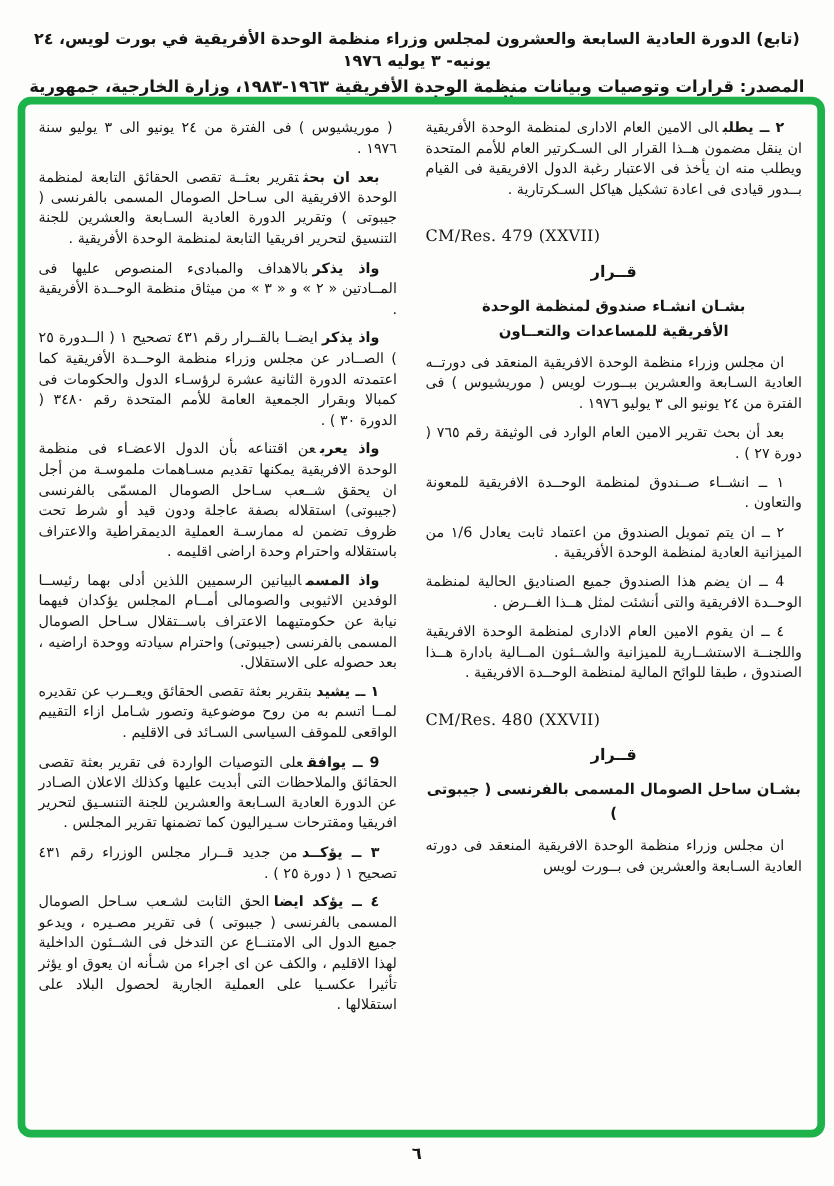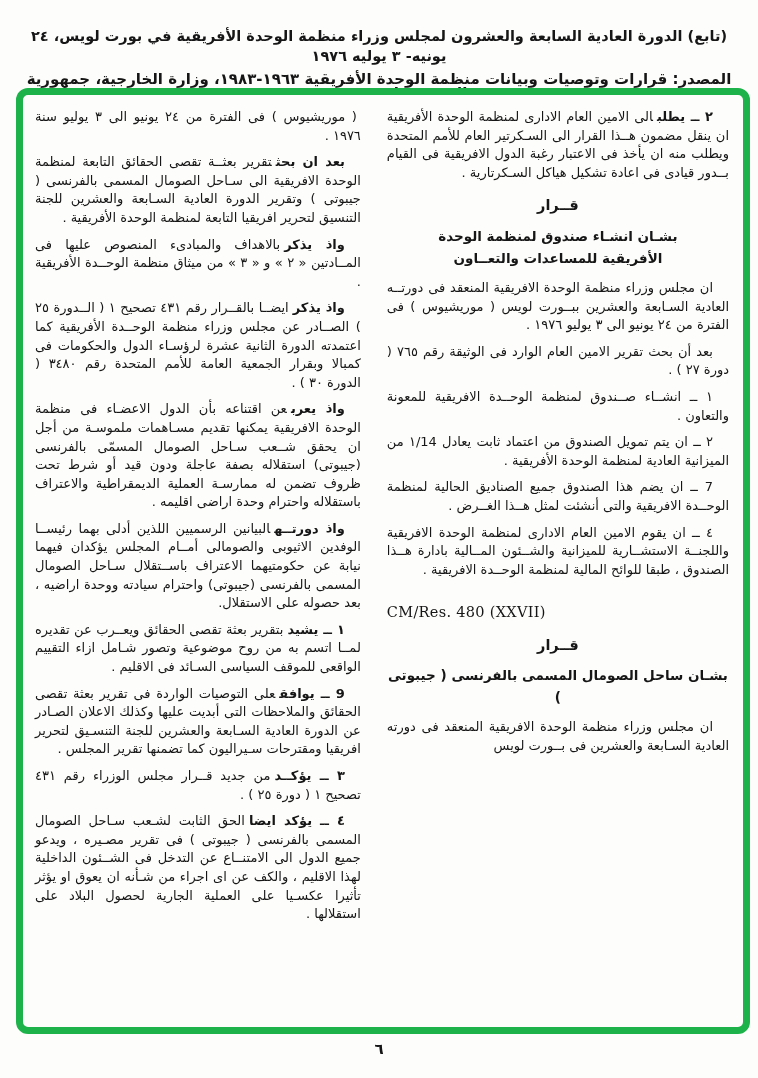--- a/index.html
+++ b/index.html
@@ -106,34 +106,35 @@
 </div>
 
 <div class="sheet">
   <div class="cols">
 
     <div class="col">
       <p class="par">
         <span class="lead">٢ ــ يطلب</span><span>الى الامين العام الادارى لمنظمة الوحدة الأفريقية ان ينقل مضمون هــذا القرار الى السـكرتير العام للأمم المتحدة ويطلب منه ان يأخذ فى الاعتبار رغبة الدول الافريقية فى القيام بــدور قيادى فى اعادة تشكيل هياكل السـكرتارية .</span>
       </p>
 
+      <div class="cmres">CM/Res. 479 (XXVII)</div>
 
       <div class="res-title">قــرار</div>
       <div class="res-subject">
         <div>بشـان انشـاء صندوق لمنظمة الوحدة</div>
         <div>الأفريقية للمساعدات والتعــاون</div>
       </div>
 
       <p class="par">ان مجلس وزراء منظمة الوحدة الافريقية المنعقد فى دورتــه العادية السـابعة والعشرين ببــورت لويس ( موريشيوس ) فى الفترة من ٢٤ يونيو الى ٣ يوليو ١٩٧٦ .</p>
       <p class="par">بعد أن بحث تقرير الامين العام الوارد فى الوثيقة رقم ٧٦٥ ( دورة ٢٧ ) .</p>
 
 
       <p class="par">١ ــ انشــاء صــندوق لمنظمة الوحــدة الافريقية للمعونة والتعاون .</p>
-      <p class="par">٢ ــ ان يتم تمويل الصندوق من اعتماد ثابت يعادل ١/14 من الميزانية العادية لمنظمة الوحدة الأفريقية .</p>
-      <p class="par">7 ــ ان يضم هذا الصندوق جميع الصناديق الحالية لمنظمة الوحــدة الافريقية والتى أنشئت لمثل هــذا الغــرض .</p>
+      <p class="par">٢ ــ ان يتم تمويل الصندوق من اعتماد ثابت يعادل ١/6 من الميزانية العادية لمنظمة الوحدة الأفريقية .</p>
+      <p class="par">4 ــ ان يضم هذا الصندوق جميع الصناديق الحالية لمنظمة الوحــدة الافريقية والتى أنشئت لمثل هــذا الغــرض .</p>
       <p class="par">٤ ــ ان يقوم الامين العام الادارى لمنظمة الوحدة الافريقية واللجنــة الاستشــارية للميزانية والشــئون المــالية بادارة هــذا الصندوق ، طبقا للوائح المالية لمنظمة الوحــدة الافريقية .</p>
 
       <div class="cmres">CM/Res. 480 (XXVII)</div>
 
       <div class="res-title">قــرار</div>
       <div class="res-subject">بشـان ساحل الصومال المسمى بالفرنسى ( جيبوتى )</div>
 
       <p class="par">ان مجلس وزراء منظمة الوحدة الافريقية المنعقد فى دورته العادية السـابعة والعشرين فى بــورت لويس</p>
     </div>
 
@@ -147,21 +148,21 @@
       <p class="par">
         <span class="lead">واذ يذكر</span><span>بالاهداف والمبادىء المنصوص عليها فى المــادتين « ٢ » و « ٣ » من ميثاق منظمة الوحــدة الأفريقية .</span>
       </p>
       <p class="par">
         <span class="lead">واذ يذكر</span><span>ايضــا بالقــرار رقم ٤٣١ تصحيح ١ ( الــدورة ٢٥ ) الصــادر عن مجلس وزراء منظمة الوحــدة الأفريقية كما اعتمدته الدورة الثانية عشرة لرؤسـاء الدول والحكومات فى كمبالا وبقرار الجمعية العامة للأمم المتحدة رقم ٣٤٨٠ ( الدورة ٣٠ ) .</span>
       </p>
       <p class="par">
         <span class="lead">واذ يعرب</span><span>عن اقتناعه بأن الدول الاعضـاء فى منظمة الوحدة الافريقية يمكنها تقديم مسـاهمات ملموسـة من أجل ان يحقق شــعب سـاحل الصومال المسمّى بالفرنسى (جيبوتى) استقلاله بصفة عاجلة ودون قيد أو شرط تحت ظروف تضمن له ممارسـة العملية الديمقراطية والاعتراف باستقلاله واحترام وحدة اراضى اقليمه .</span>
       </p>
       <p class="par">
-        <span class="lead">واذ دورتــه</span><span>البيانين الرسميين اللذين أدلى بهما رئيســا الوفدين الاثيوبى والصومالى أمــام المجلس يؤكدان فيهما نيابة عن حكومتيهما الاعتراف باســتقلال سـاحل الصومال المسمى بالفرنسى (جيبوتى) واحترام سيادته ووحدة اراضيه ، بعد حصوله على الاستقلال.</span>
+        <span class="lead">واذ المسم</span><span>البيانين الرسميين اللذين أدلى بهما رئيســا الوفدين الاثيوبى والصومالى أمــام المجلس يؤكدان فيهما نيابة عن حكومتيهما الاعتراف باســتقلال سـاحل الصومال المسمى بالفرنسى (جيبوتى) واحترام سيادته ووحدة اراضيه ، بعد حصوله على الاستقلال.</span>
       </p>
       <p class="par">
         <span class="lead">١ ــ يشيد</span><span>بتقرير بعثة تقصى الحقائق ويعــرب عن تقديره لمــا اتسم به من روح موضوعية وتصور شـامل ازاء التقييم الواقعى للموقف السياسى السـائد فى الاقليم .</span>
       </p>
       <p class="par">
         <span class="lead">9 ــ يوافق</span><span>على التوصيات الواردة فى تقرير بعثة تقصى الحقائق والملاحظات التى أبديت عليها وكذلك الاعلان الصـادر عن الدورة العادية السـابعة والعشرين للجنة التنسـيق لتحرير افريقيا ومقترحات سـيراليون كما تضمنها تقرير المجلس .</span>
       </p>
       <p class="par">
         <span class="lead">٣ ــ يؤكــد</span><span>من جديد قــرار مجلس الوزراء رقم ٤٣١ تصحيح ١ ( دورة ٢٥ ) .</span>
       </p>

